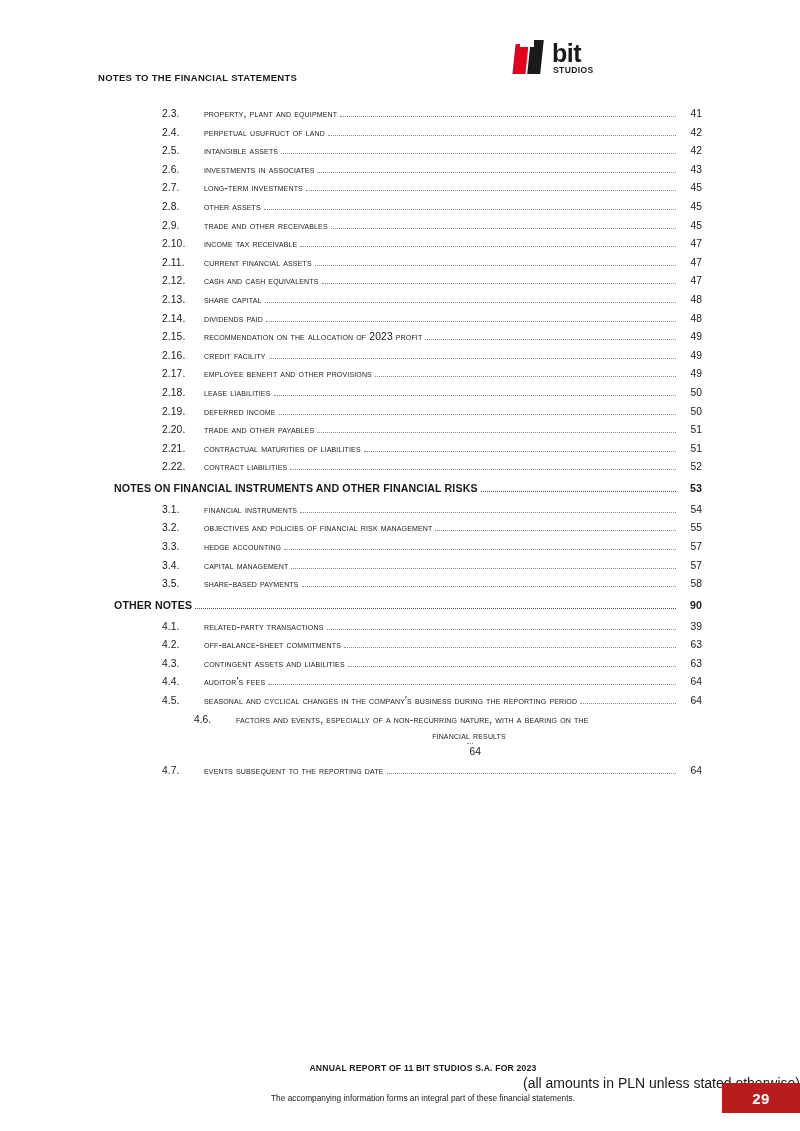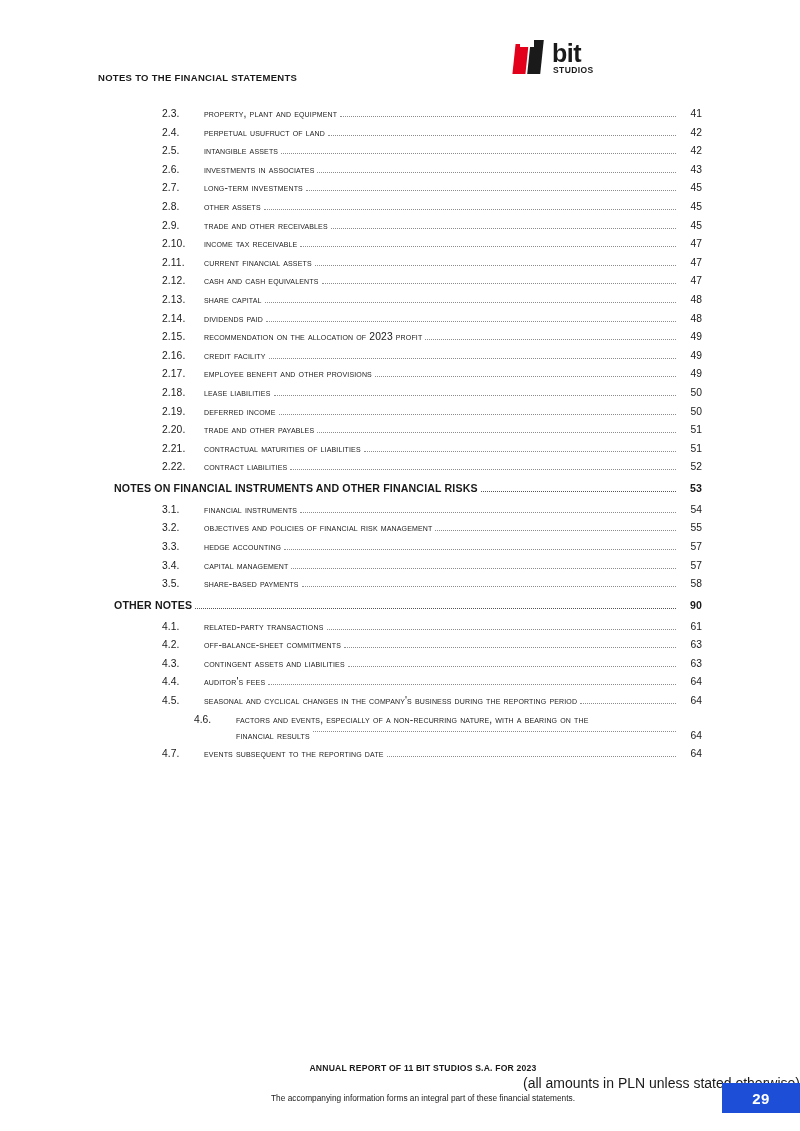--- a/index.html
+++ b/index.html
@@ -177,23 +177,24 @@
     font-variant: small-caps;
     text-transform: lowercase;
   }
   .multiline .ml-text {
     font-variant: small-caps;
     text-transform: lowercase;
     letter-spacing: 0.15px;
   }
   .multiline .ml-second {
     display: flex;
-    align-items: flex-start;
+    align-items: center;
     margin-left: 138px;
     margin-top: 4px;
+    flex-direction: column;
   }
 
   
   .footer {
     position: absolute;
     left: 0;
     right: 0;
     bottom: 28px;
     text-align: center;
     padding-left: 46px;
@@ -214,21 +215,21 @@
   .footer-line3 {
     font-size: 8.3px;
     color: #1a1a1a;
   }
   .page-badge {
     position: absolute;
     right: 0;
     bottom: 18px;
     width: 78px;
     height: 30px;
-    background: #1d4ed8;
+    background: #b91c1c;
     color: #ffffff;
     font-size: 15px;
     font-weight: bold;
     display: flex;
     align-items: center;
     justify-content: center;
     letter-spacing: 0.5px;
   }
 </style>
 </head>
@@ -407,21 +408,21 @@
       </div>
       <div class="toc-row level1">
         <span class="label">OTHER NOTES</span>
         <span class="dots"></span>
         <span class="page-no">90</span>
       </div>
       <div class="toc-row level2">
         <span class="num">4.1.</span>
         <span class="label">Related-party transactions</span>
         <span class="dots"></span>
-        <span class="page-no">61</span>
+        <span class="page-no">39</span>
       </div>
       <div class="toc-row level2">
         <span class="num">4.2.</span>
         <span class="label">Off-balance-sheet commitments</span>
         <span class="dots"></span>
         <span class="page-no">63</span>
       </div>
       <div class="toc-row level2">
         <span class="num">4.3.</span>
         <span class="label">Contingent assets and liabilities</span>

